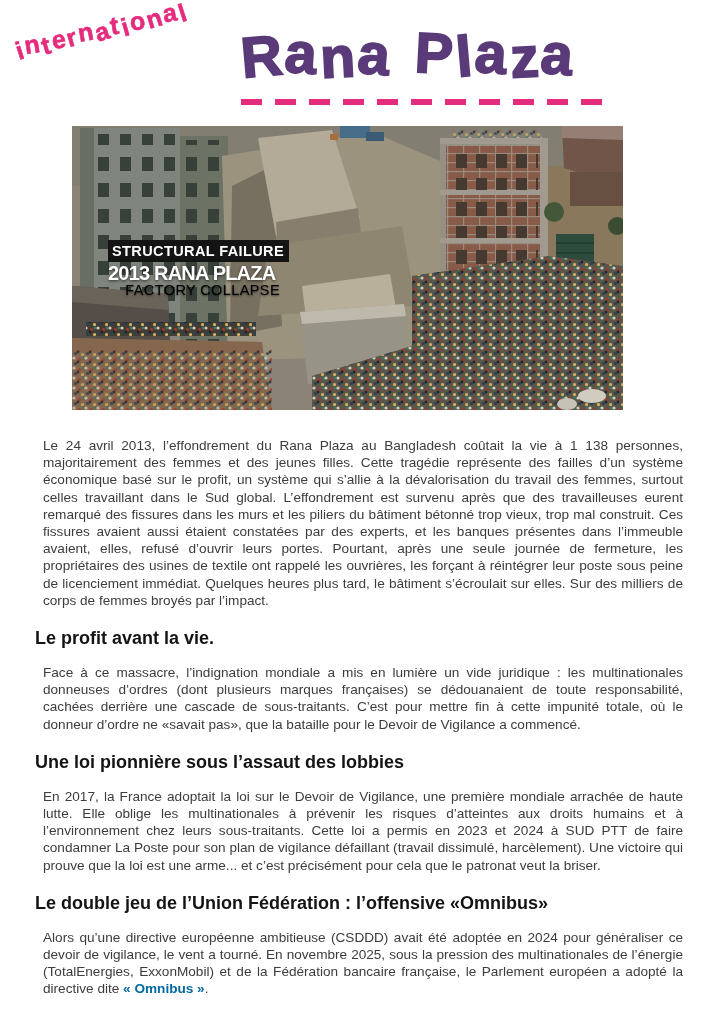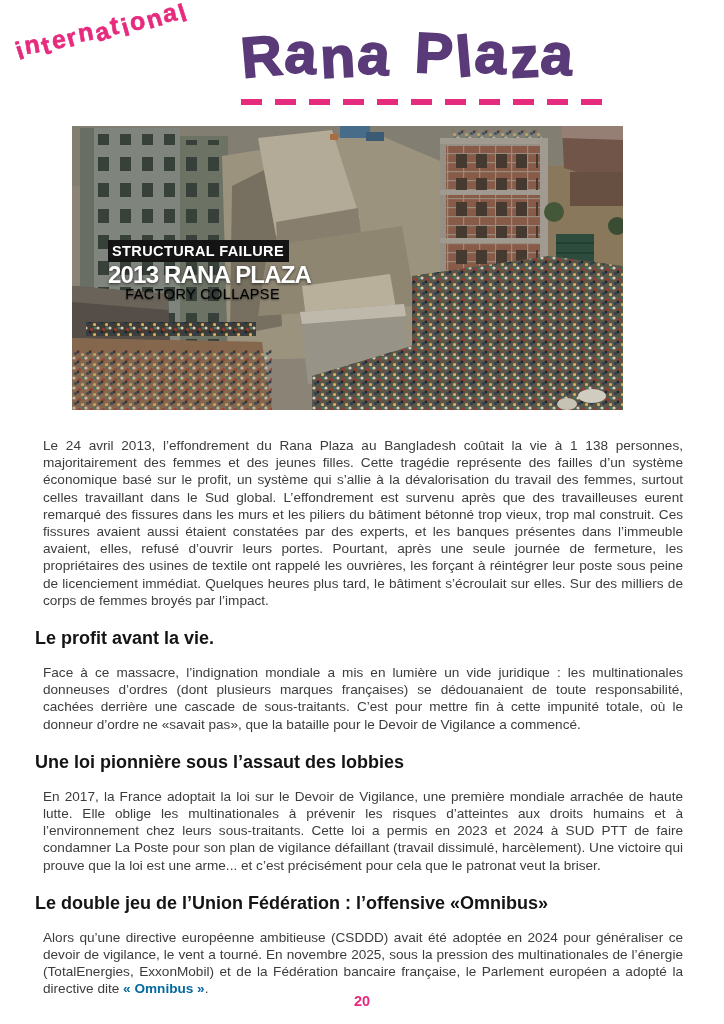--- a/index.html
+++ b/index.html
@@ -32,21 +32,21 @@
     overflow:hidden;background:#8f887a;
   }
   .hero svg{position:absolute;left:0;top:0;width:100%;height:100%;display:block;}
   .overlay{position:absolute;left:36px;top:114px;width:172px;}
   .ov-bar{
     display:inline-block;background:#141414;color:#ffffff;
     font-size:14.5px;font-weight:bold;letter-spacing:0.4px;
     padding:4px 5px 2px 4px;white-space:nowrap;line-height:1.1;
   }
   .ov-big{
-    font-size:24px;font-weight:bold;color:#ffffff;letter-spacing:-0.8px;
+    font-size:20px;font-weight:bold;color:#ffffff;letter-spacing:-0.8px;
     line-height:1.02;white-space:nowrap;margin-top:1px;
     text-shadow:0 1px 3px rgba(0,0,0,0.65);
   }
   .ov-sub{
     font-size:14.5px;color:#000000;text-align:right;letter-spacing:0.4px;
     white-space:nowrap;text-shadow:0 1px 2px rgba(0,0,0,0.55);line-height:1.1;
   }
   
   .article{
     position:absolute;left:35px;top:429px;width:656px;
@@ -166,15 +166,14 @@
     <h2>Le profit avant la vie.</h2>
     <p>Face à ce massacre, l’indignation mondiale a mis en lumière un vide juridique : les multinationales donneuses d’ordres (dont plusieurs marques françaises) se dédouanaient de toute responsabilité, cachées derrière une cascade de sous-traitants. C’est pour mettre fin à cette impunité totale, où le donneur d’ordre ne «savait pas», que la bataille pour le Devoir de Vigilance a commencé.</p>
 
     <h2>Une loi pionnière sous l’assaut des lobbies</h2>
     <p>En 2017, la France adoptait la loi sur le Devoir de Vigilance, une première mondiale arrachée de haute lutte. Elle oblige les multinationales à prévenir les risques d’atteintes aux droits humains et à l’environnement chez leurs sous-traitants. Cette loi a permis en 2023 et 2024 à SUD PTT de faire condamner La Poste pour son plan de vigilance défaillant (travail dissimulé, harcèlement). Une victoire qui prouve que la loi est une arme... et c’est précisément pour cela que le patronat veut la briser.</p>
 
     <h2>Le double jeu de l’Union Fédération : l’offensive «Omnibus»</h2>
     <p><span>Alors qu’une directive européenne ambitieuse (CSDDD) avait été adoptée en 2024 pour généraliser ce devoir de vigilance, le vent a tourné. En novembre 2025, sous la pression des multinationales de l’énergie (TotalEnergies, ExxonMobil) et de la Fédération bancaire française, le Parlement européen a adopté la directive dite </span><strong>« Omnibus »</strong><span>.</span></p>
   </article>
 
-  <div class="pagenum">20</div>
 
 </div>
 
 </body></html>

